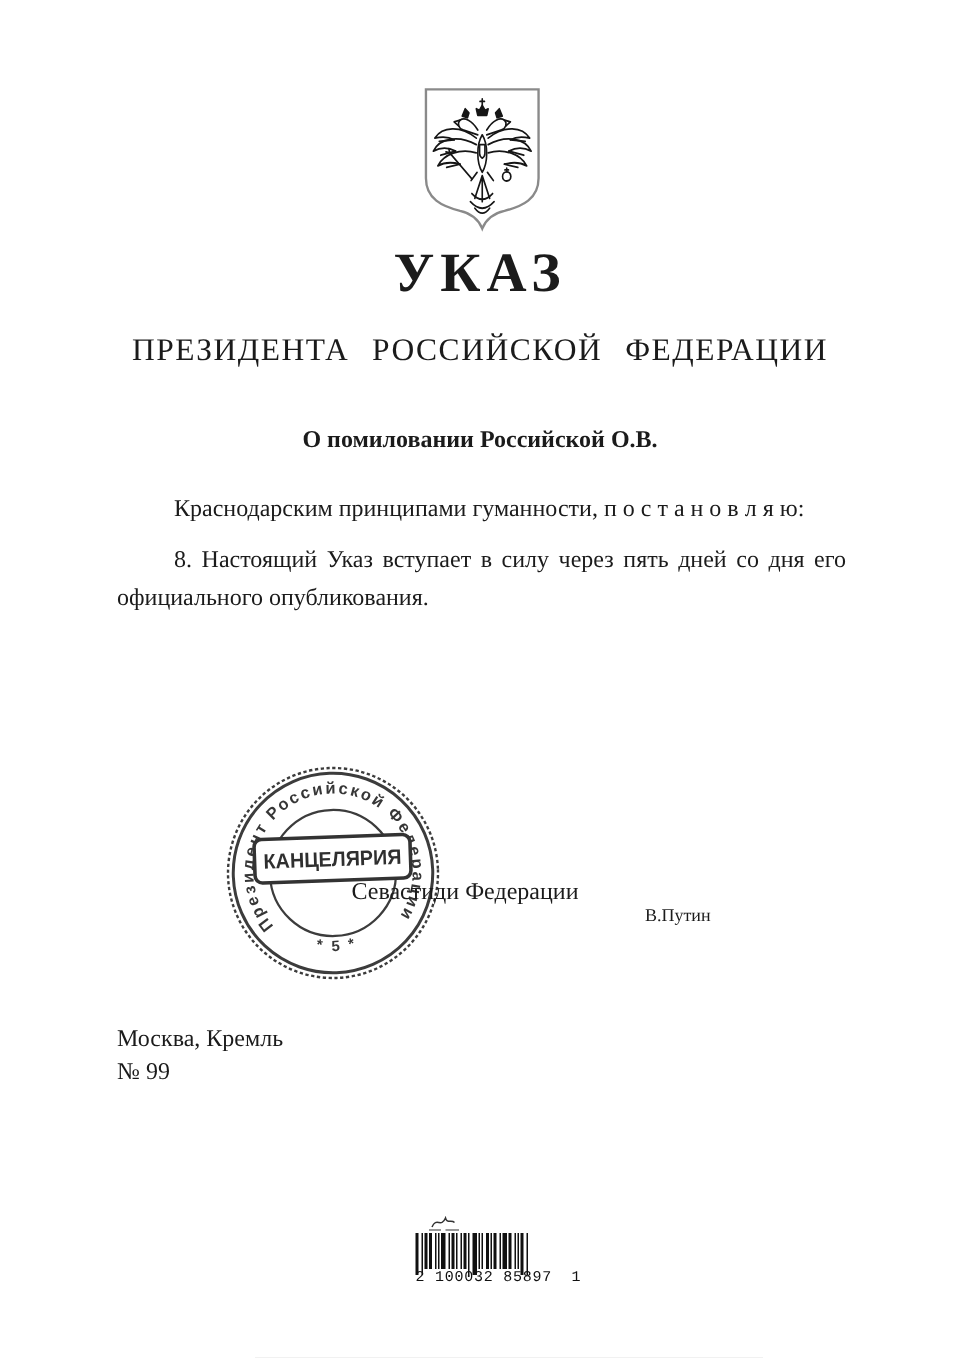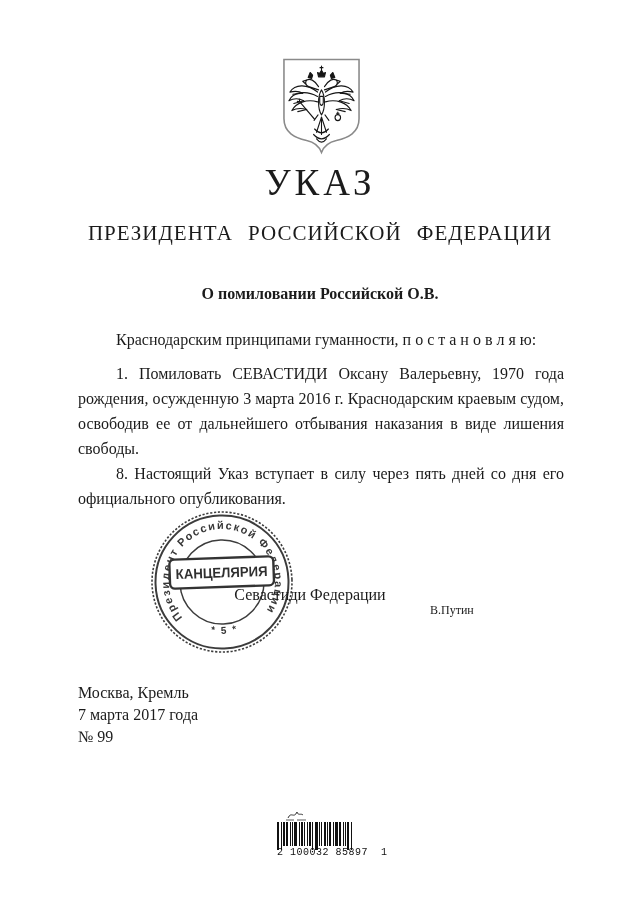--- a/index.html
+++ b/index.html
@@ -11,21 +11,21 @@
     font-family:"Liberation Serif", serif;
     color:#1b1b1b;
     overflow:hidden;
   }
   
   .emblem{position:absolute;left:281px;top:56px;width:81px;height:101px;}
   
   .title-ukaz{
     position:absolute;left:0;top:161px;width:100%;
     text-align:center;font-size:37px;letter-spacing:4px;
-    font-weight:400;
+    font-weight:700;
   }
   .title-sub{
     position:absolute;left:0;top:221px;width:100%;
     text-align:center;font-size:21px;letter-spacing:1px;word-spacing:9px;
     font-weight:400;
   }
   .subject{
     position:absolute;left:0;top:285px;width:100%;
     text-align:center;font-size:16px;font-weight:bold;
   }
@@ -107,21 +107,20 @@
       <path d="M36,72 Q41,78 46,72"></path>
     </g>
   </svg>
 
   <div class="title-ukaz">УКАЗ</div>
   <div class="title-sub">ПРЕЗИДЕНТА РОССИЙСКОЙ ФЕДЕРАЦИИ</div>
   <div class="subject">О помиловании Российской О.В.</div>
 
   <div class="body-text">
     <p class="intro">Краснодарским принципами гуманности, п о с т а н о в л я ю:</p>
-    <p class="clause">1. Помиловать СЕВАСТИДИ Оксану Валерьевну, 1970 года рождения, осужденную 3 марта 2016 г. Краснодарским краевым судом, освободив ее от дальнейшего отбывания наказания в виде лишения свободы.</p>
     <p class="clause">8. Настоящий Указ вступает в силу через пять дней со дня его официального опубликования.</p>
   </div>
 
   <svg class="stamp" viewBox="0 0 150 150">
     <defs>
       <path id="ringPath" d="M 34.4,109.1 A 53,53 0 1 1 115.6,109.1"></path>
       <path id="botPath" d="M 59.8,124.7 A 52,52 0 0 0 90.2,124.7"></path>
     </defs>
     <g fill="none" stroke="#2c2c2c">
       <circle cx="75" cy="75" r="70" stroke-width="1.6" stroke-dasharray="2.2 1.7"></circle>
@@ -138,21 +137,20 @@
     <text class="stamp-center-text" x="75" y="70.5" text-anchor="middle" textLength="92" lengthAdjust="spacingAndGlyphs">КАНЦЕЛЯРИЯ</text>
   </svg>
 
   <div class="sig-block">
     <div>Севастиди Федерации</div>
   </div>
   <div class="sig-name">В.Путин</div>
 
   <div class="issuance">
     <div>Москва, Кремль</div>
-    <div>7 марта 2017 года</div>
     <div>№ 99</div>
   </div>
 
   <div class="barcode">
     <svg class="bc-scribble" width="26" height="14" viewBox="0 0 26 14">
       <path d="M3,10 C6,3 9,11 12,4 C13,8 16,5 18,7" fill="none" stroke="#333" stroke-width="1"></path>
       <path d="M1,12 h8 M12,12 h9" stroke="#333" stroke-width="0.8"></path>
     </svg>
     <div class="bc-bars" id="bc-bars">
         <div style="width: 2px; margin-right: 2px; height: 28px;"></div>

